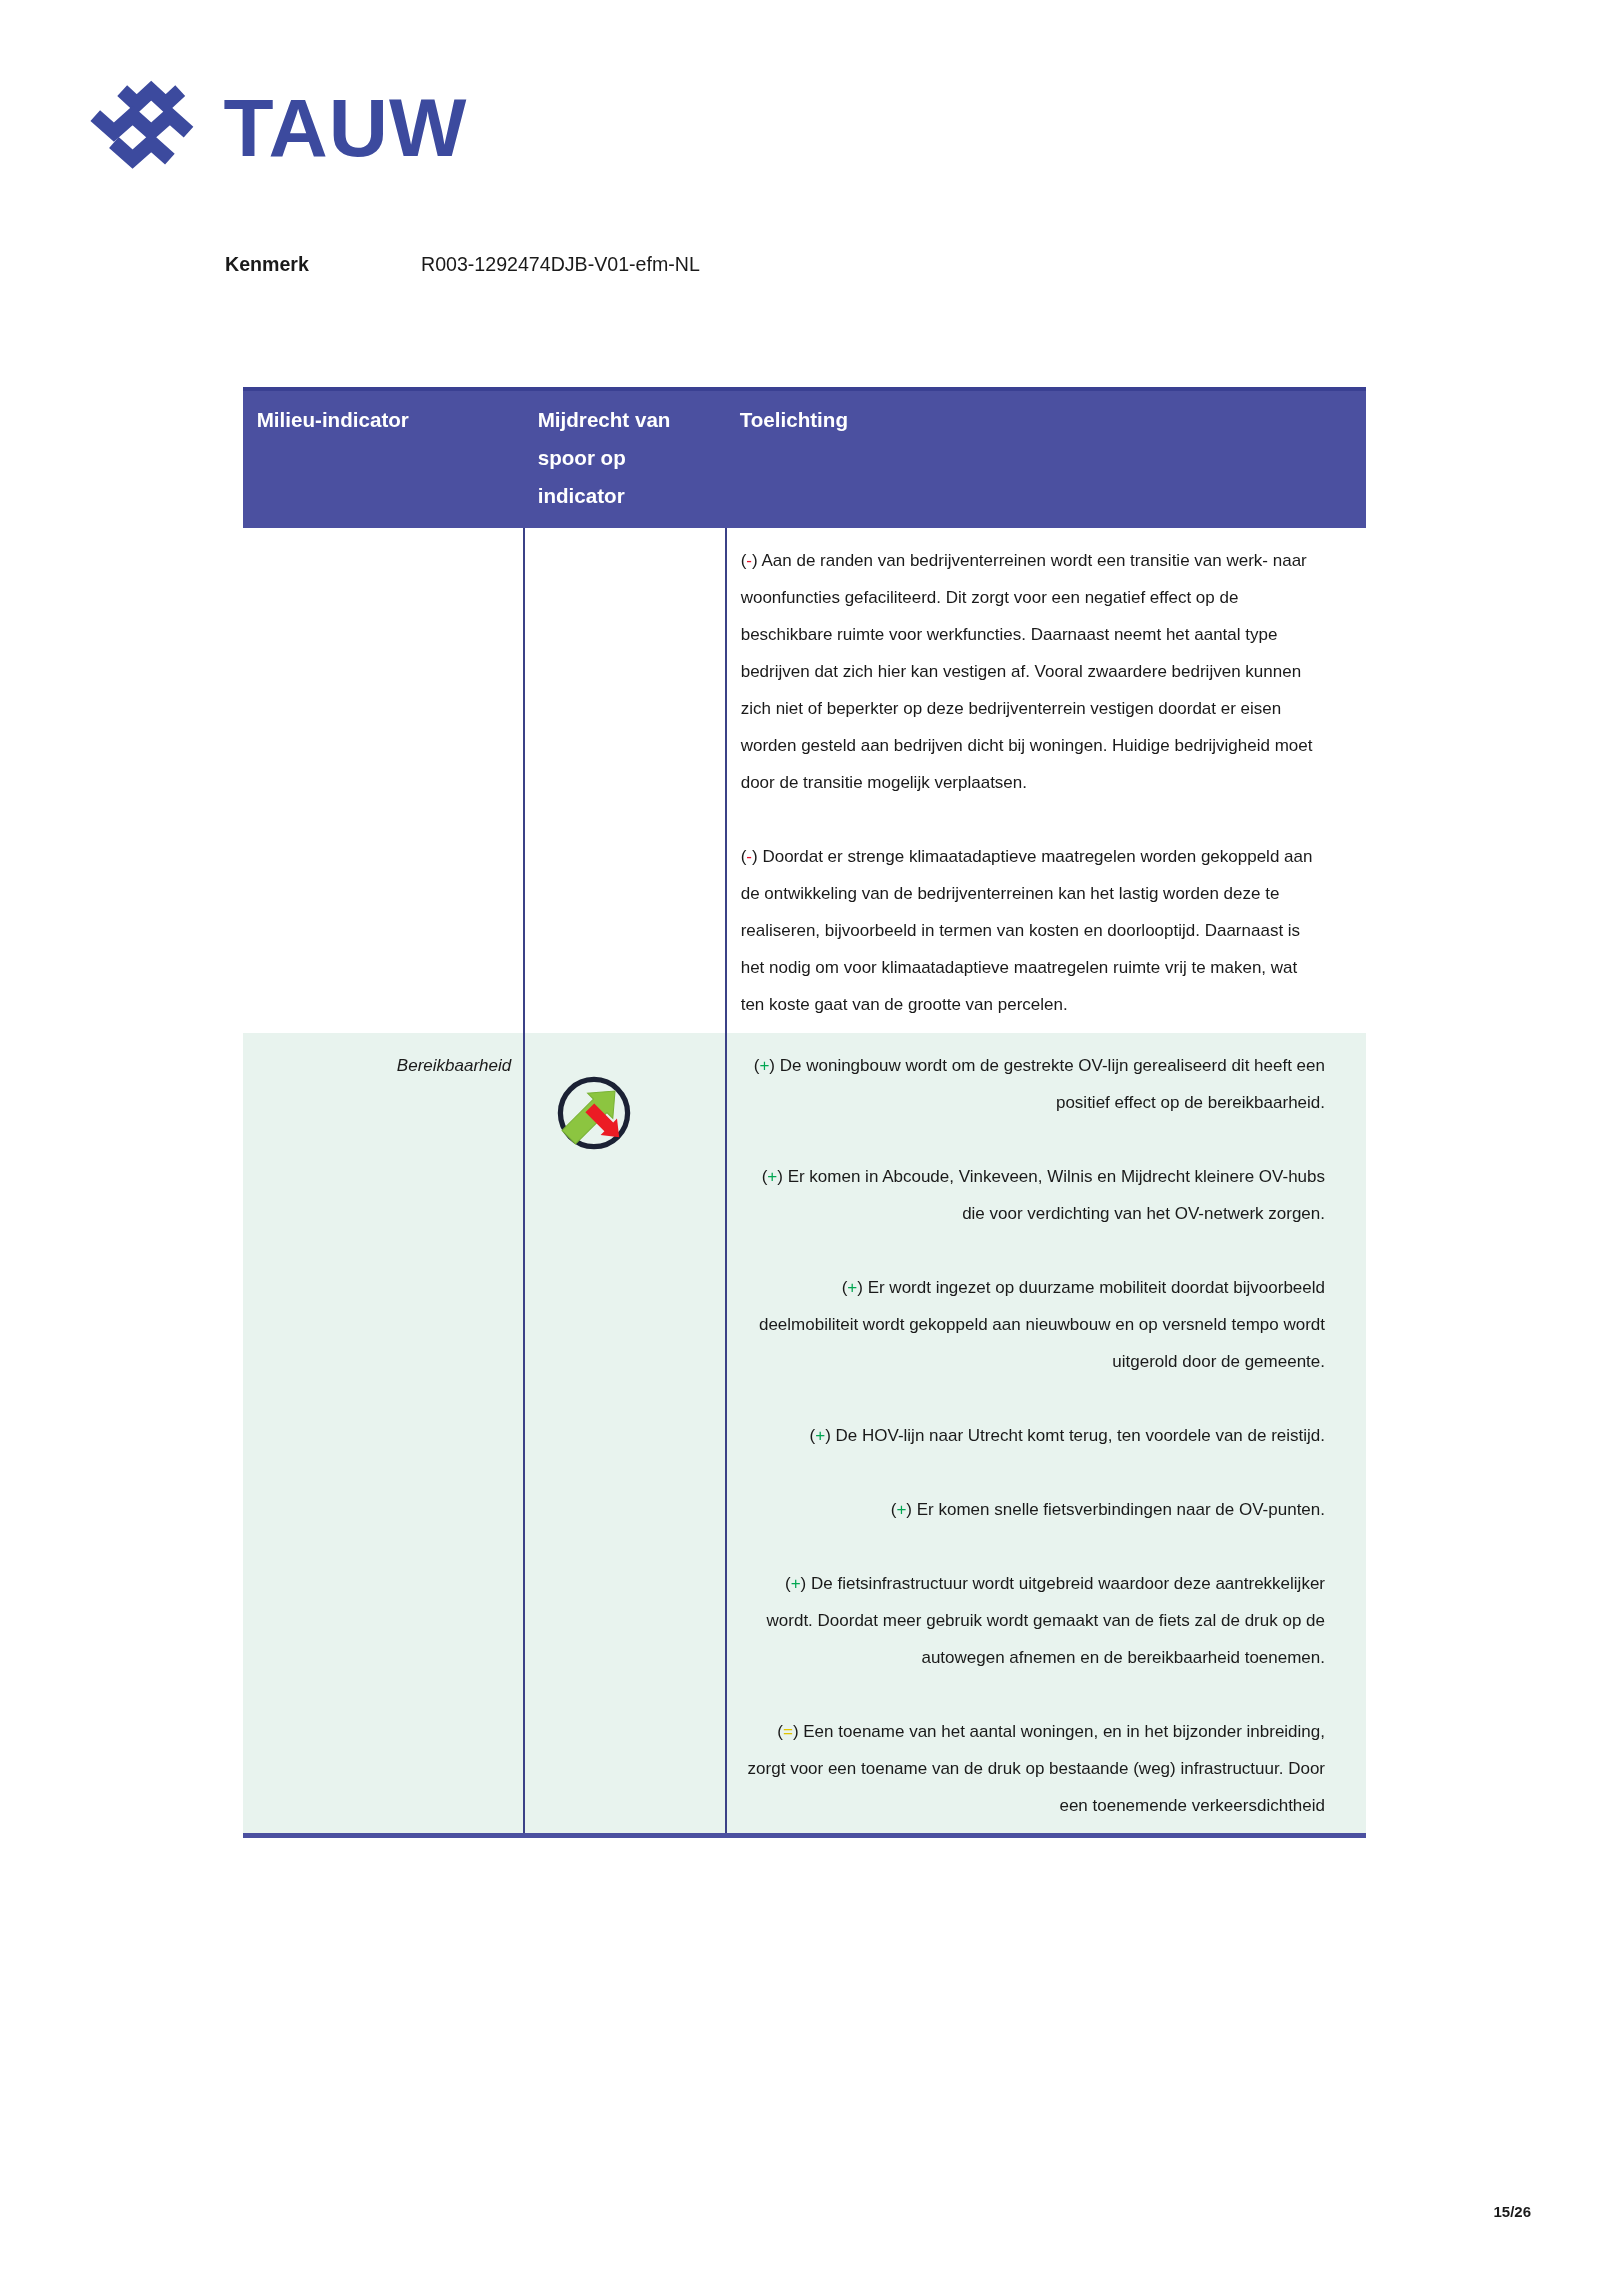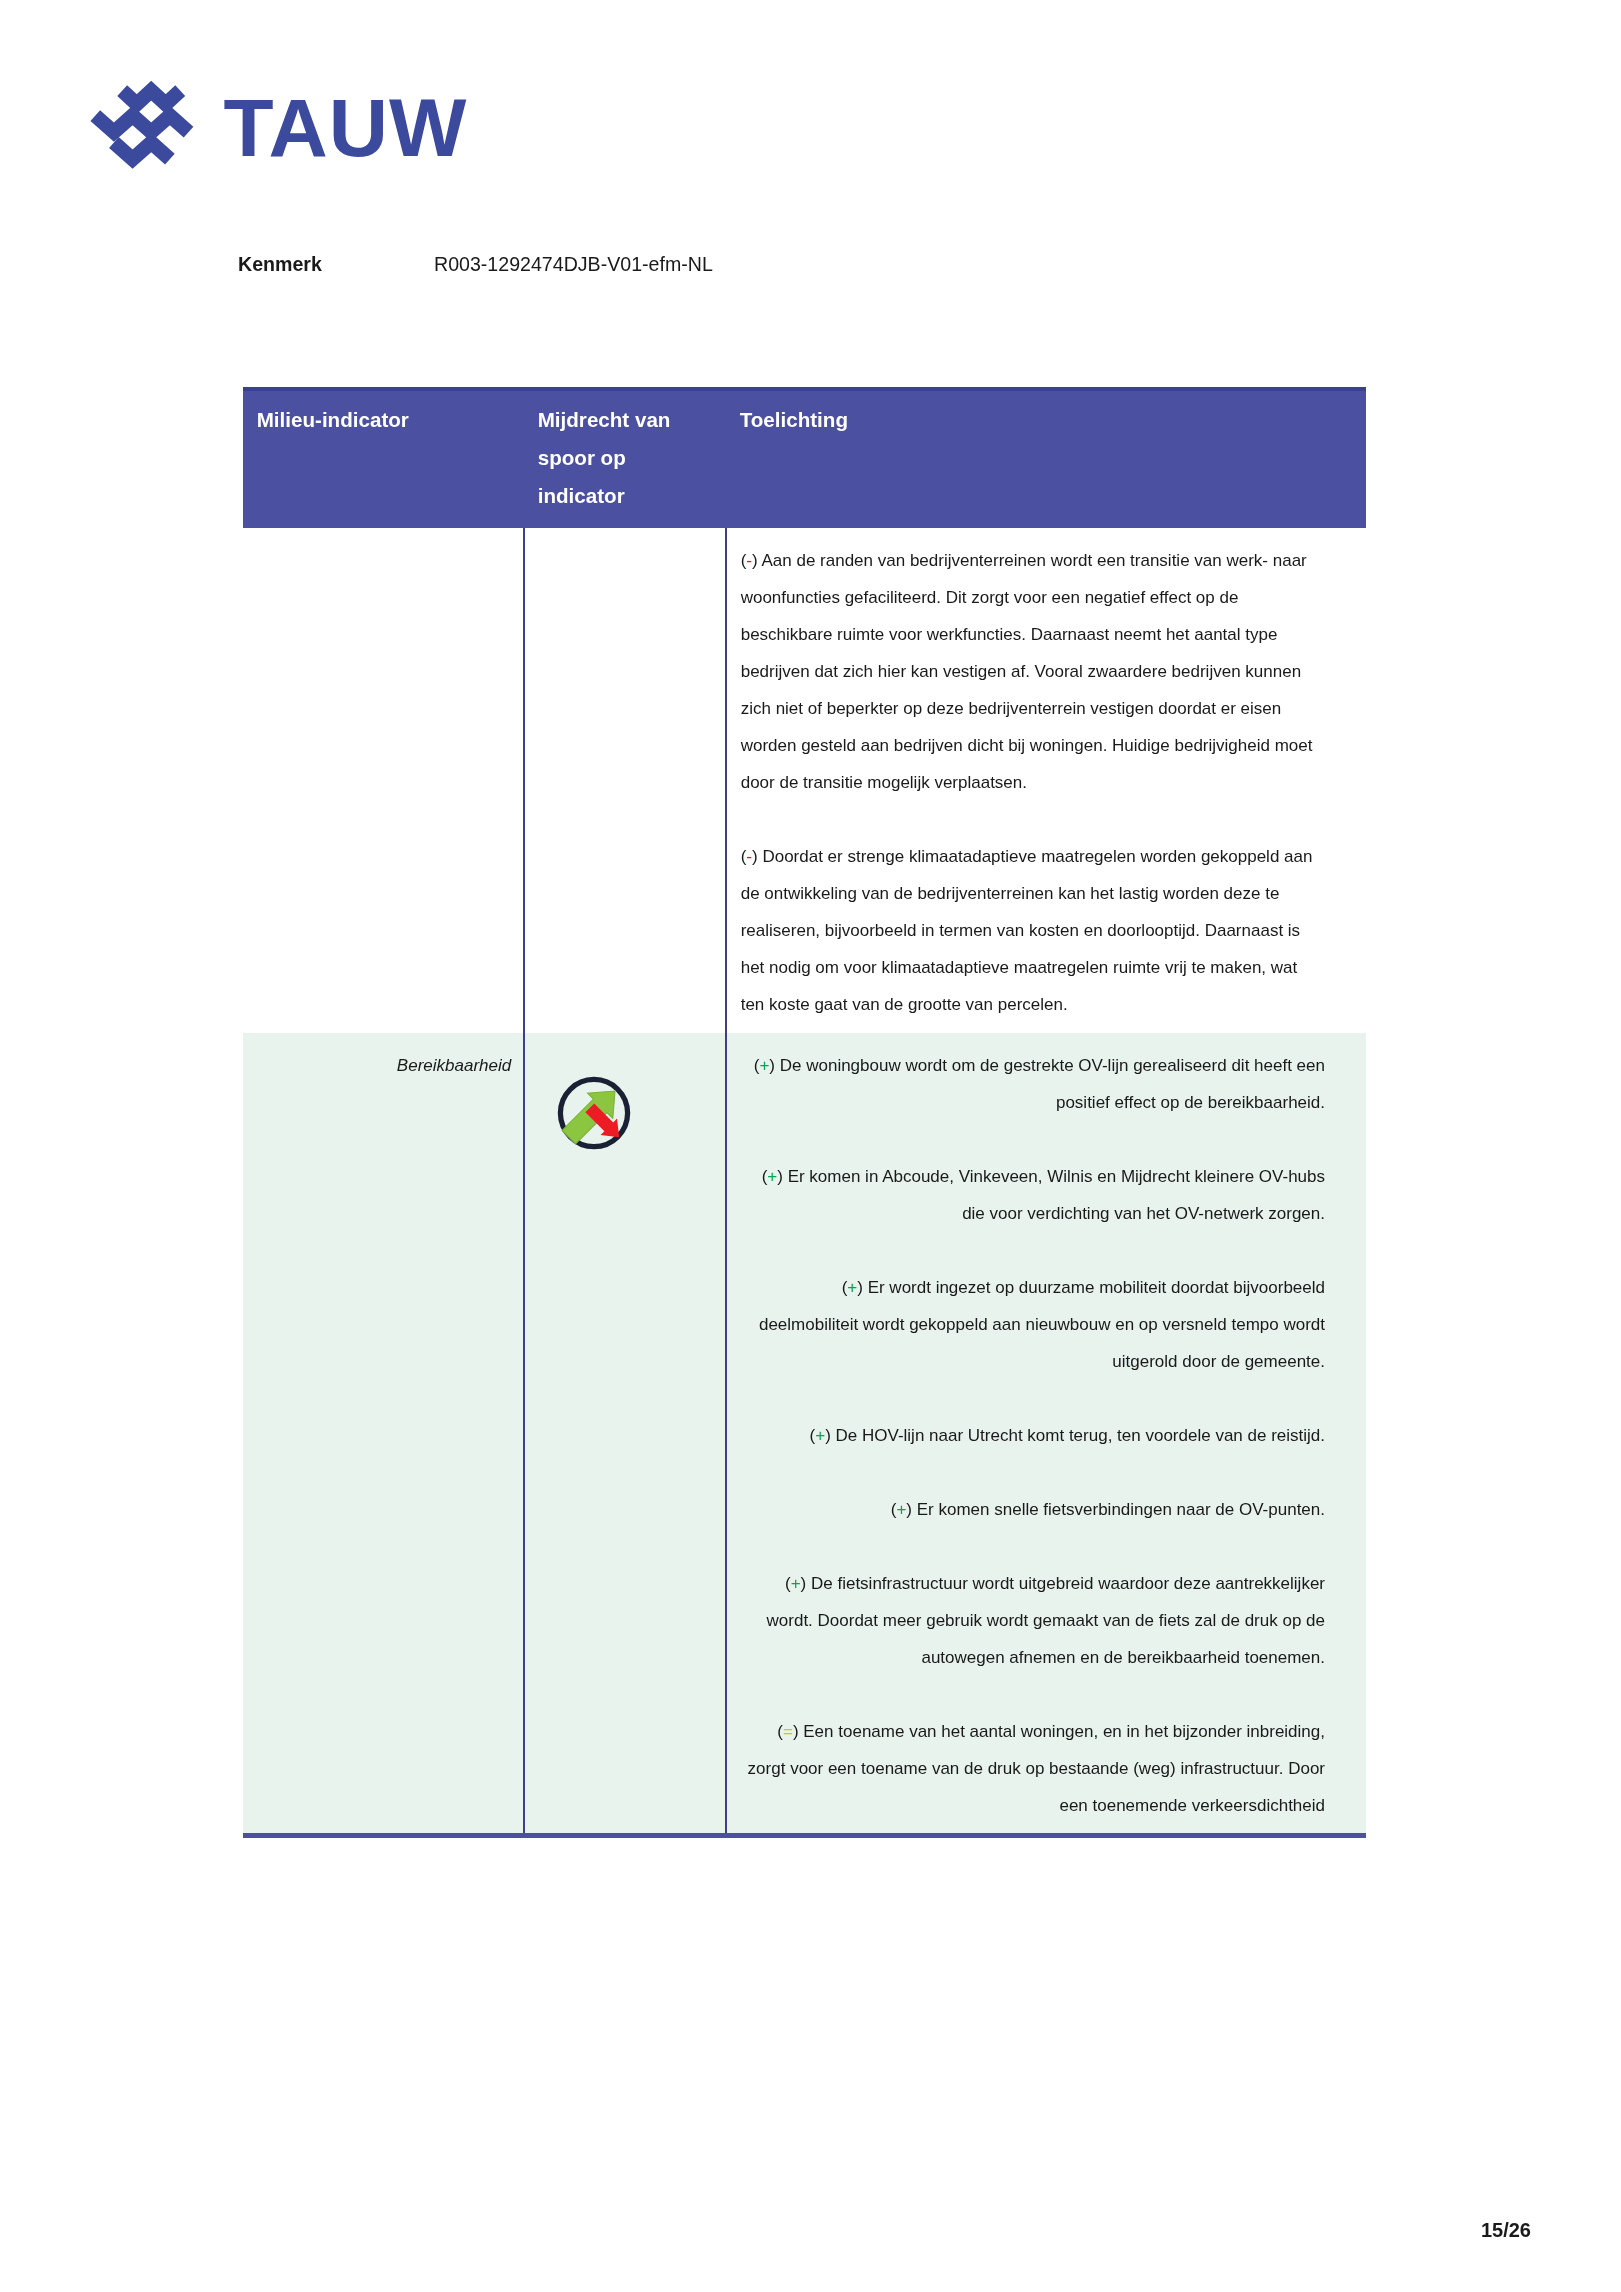--- a/index.html
+++ b/index.html
@@ -7,21 +7,21 @@
     position:relative; width:1621px; height:2255px; background:#ffffff;
     font-family:"Liberation Sans", sans-serif; color:#1a1a1a; overflow:hidden;
   }
 
   
   .logo { position:absolute; left:88px; top:71px; display:flex; align-items:center; gap:21.6px; }
   .logo-mark { width:114px; height:114px; }
   .logo-text { font-size:82px; font-weight:bold; color:#3C4A9E; letter-spacing:1px; line-height:1; }
 
   
-  .kenmerk-row { position:absolute; left:238px; top:253px; font-size:19.6px; display:flex; }
+  .kenmerk-row { position:absolute; left:225px; top:253px; font-size:19.6px; display:flex; }
   .kenmerk-label { font-weight:bold; width:196px; }
   .kenmerk-value { font-weight:normal; }
 
   
   .indicator-table {
     position:absolute; left:243px; top:387px; width:1123px;
     border-collapse:collapse; table-layout:fixed;
   }
   .col-1 { width:281px; }
   .col-2 { width:202px; }
@@ -46,21 +46,21 @@
   .para { margin:0 0 37px 0; }
   .para:last-child { margin-bottom:0; }
   .sign-minus { color:#E8112D; font-weight:normal; }
   .sign-plus  { color:#00A651; font-weight:normal; }
   .sign-equal { color:#E0C400; font-weight:normal; }
 
   .icon-wrap { margin:23.5px 0 0 13.7px; width:84px; height:84px; }
   .icon-wrap svg { width:84px; height:84px; }
 
   
-  .page-number { position:absolute; right:90px; top:2203px; font-size:20px; font-weight:bold;margin-top:16px; }
+  .page-number { position:absolute; right:90px; top:2203px; font-size:15px; font-weight:bold; }
 </style>
 </head>
 <body>
 
 <div class="page">
 
   <div class="logo">
     <svg class="logo-mark" viewBox="0 0 110 96" aria-hidden="true">
       <g fill="none" stroke="#3C4A9E" stroke-width="14" stroke-linecap="butt" stroke-linejoin="miter">
         <polyline points="33,12 47,25 61,12 75,25 89,12"></polyline>

